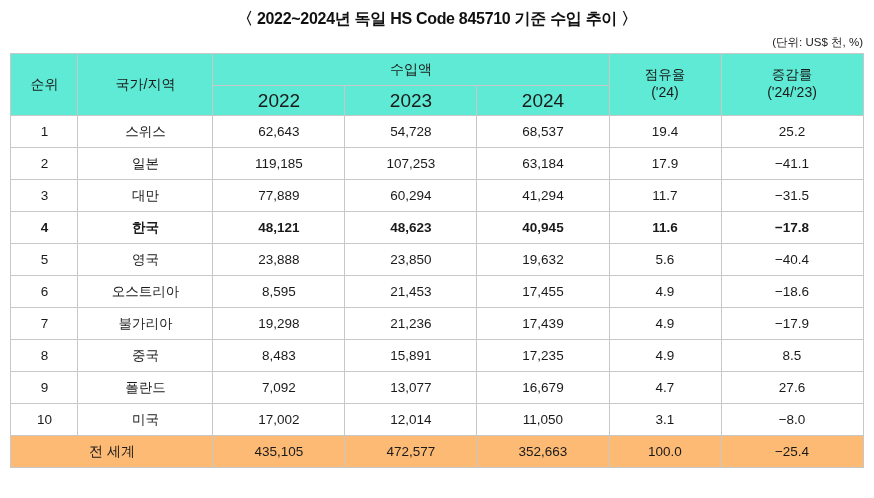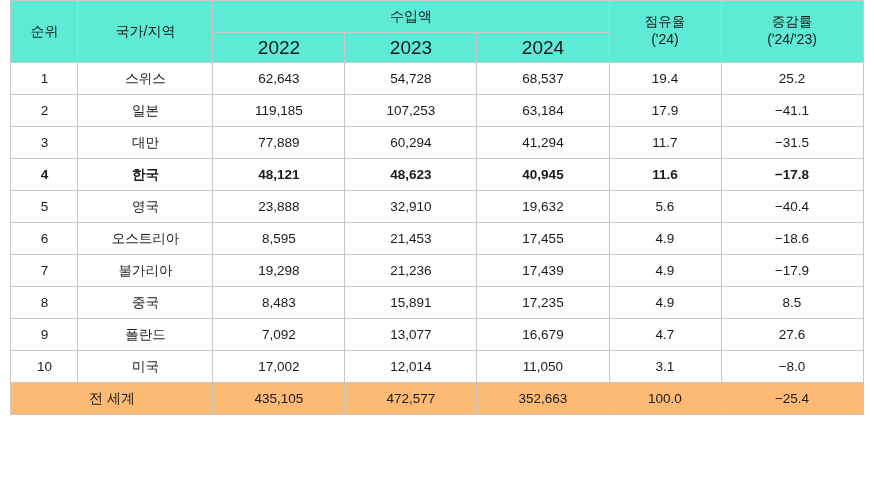--- a/index.html
+++ b/index.html
@@ -96,21 +96,23 @@
   col.c-country { width: 135px; }
   col.c-val { width: 132px; }
   col.c-share { width: 112px; }
   col.c-growth { width: 142px; }
 </style>
 </head>
 <body>
 
 <div class="page">
 
-
+  <div class="title">〈 2022~2024년 독일 HS Code 845710 기준 수입 추이 〉</div>
+
+  <div class="unit-note">(단위: US$ 천, %)</div>
 
   <table class="main-table">
     <colgroup>
       <col class="c-rank">
       <col class="c-country">
       <col class="c-val">
       <col class="c-val">
       <col class="c-val">
       <col class="c-share">
       <col class="c-growth">
@@ -169,21 +171,21 @@
         <td>48,121</td>
         <td>48,623</td>
         <td>40,945</td>
         <td>11.6</td>
         <td>−17.8</td>
       </tr>
       <tr>
         <td>5</td>
         <td>영국</td>
         <td>23,888</td>
-        <td>32,910</td>
+        <td>23,850</td>
         <td>19,632</td>
         <td>5.6</td>
         <td>−40.4</td>
       </tr>
       <tr>
         <td>6</td>
         <td>오스트리아</td>
         <td>8,595</td>
         <td>21,453</td>
         <td>17,455</td>

